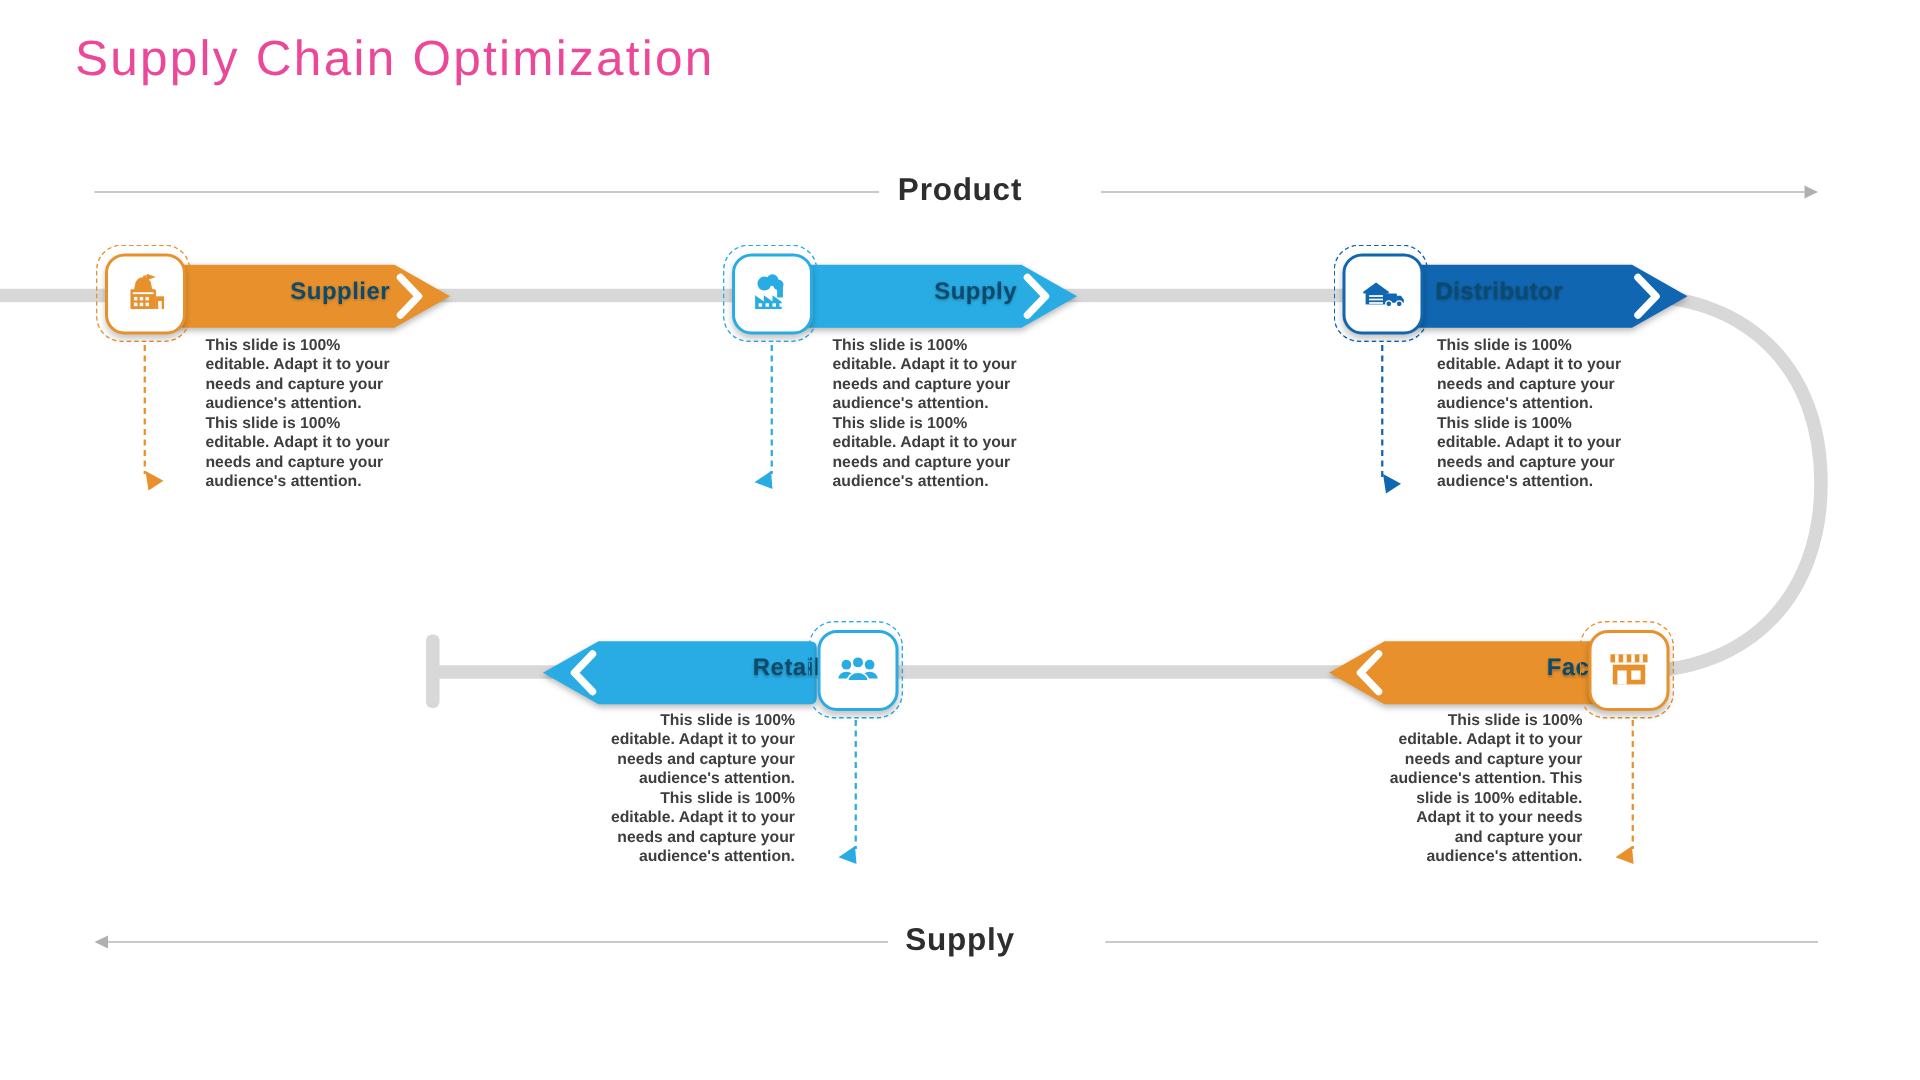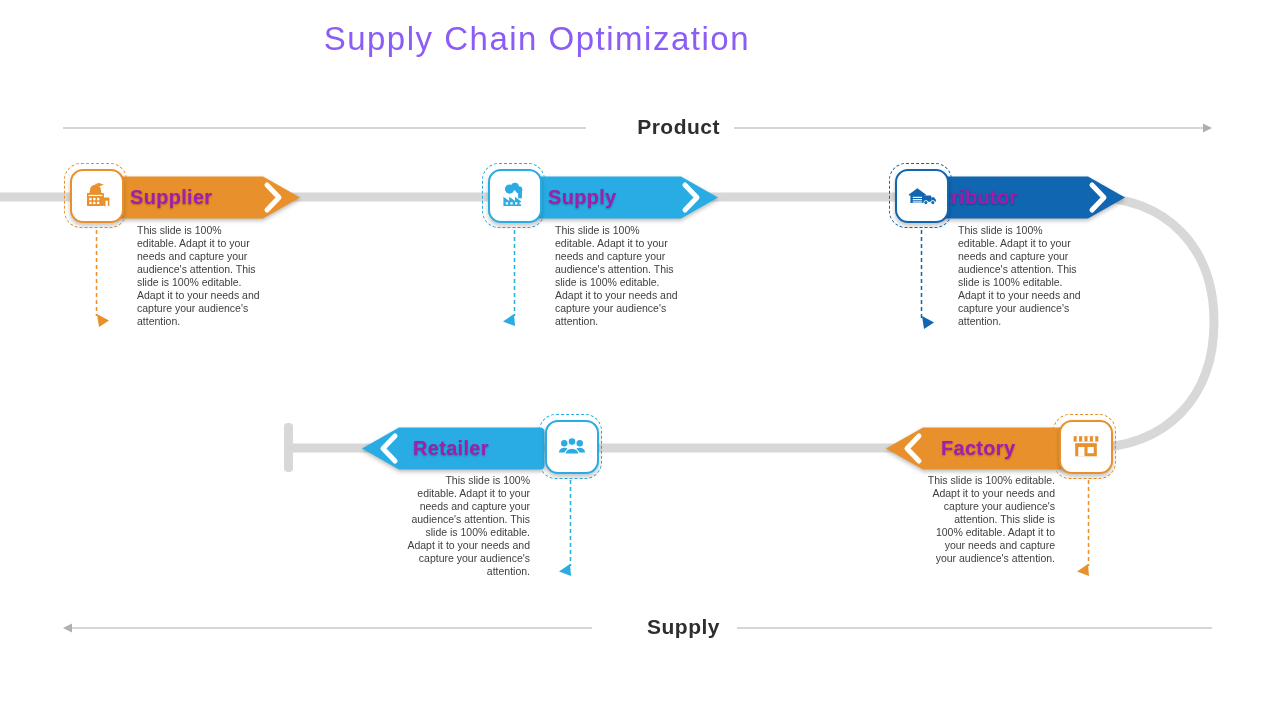--- a/index.html
+++ b/index.html
@@ -7,39 +7,39 @@
     width:1280px;height:720px;position:relative;overflow:hidden;
     background:#ffffff;font-family:"Liberation Sans",sans-serif;
   }
   .abs{position:absolute}
   .c-orange{--c:#E8912C}
   .c-lblue{--c:#29ACE3}
   .c-dblue{--c:#1066B0}
 
   .slide-title{
     left:50px;top:20px;width:700px;
-    font-size:33px;color:#8b5cf6;letter-spacing:1.5px;font-weight:400;text-align:right;
+    font-size:33px;color:#ec4899;letter-spacing:1.5px;font-weight:400;
   }
   .flow-label{
-    width:160px;text-align:right;
+    width:160px;text-align:center;
     font-size:21px;font-weight:700;color:#2e2e2e;letter-spacing:.5px;
   }
   .banner{overflow:visible;filter:drop-shadow(0 2.5px 2px rgba(0,0,0,.28))}
   .banner-label{
-    color:#a21caf;font-weight:700;font-size:20px;text-align:left;
+    color:#0c4a6e;font-weight:700;font-size:16px;text-align:right;
     letter-spacing:.3px;text-shadow:0 1px 2px rgba(0,0,0,.3);
   }
   .icon-outer{border:1.6px dashed var(--c);border-radius:17px;background:transparent}
   .icon-inner{
     background:#fff;border:2px solid var(--c);border-radius:13px;
     box-shadow:0 3px 4px rgba(0,0,0,.22);
     display:flex;align-items:center;justify-content:center;color:var(--c);
   }
   .desc{
-    font-size:10.5px;line-height:1.24;color:#3e3e3e;
+    font-size:10.5px;line-height:1.24;color:#3e3e3e;font-weight:bold;
   }
   .desc.right{text-align:right}
 </style>
 </head>
 <body>
 
 <div class="abs slide-title">Supply Chain Optimization</div>
 
 <div class="abs flow-label" style="left:560px;top:115px">Product</div>
 <div class="abs flow-label" style="left:560px;top:615px">Supply</div>

